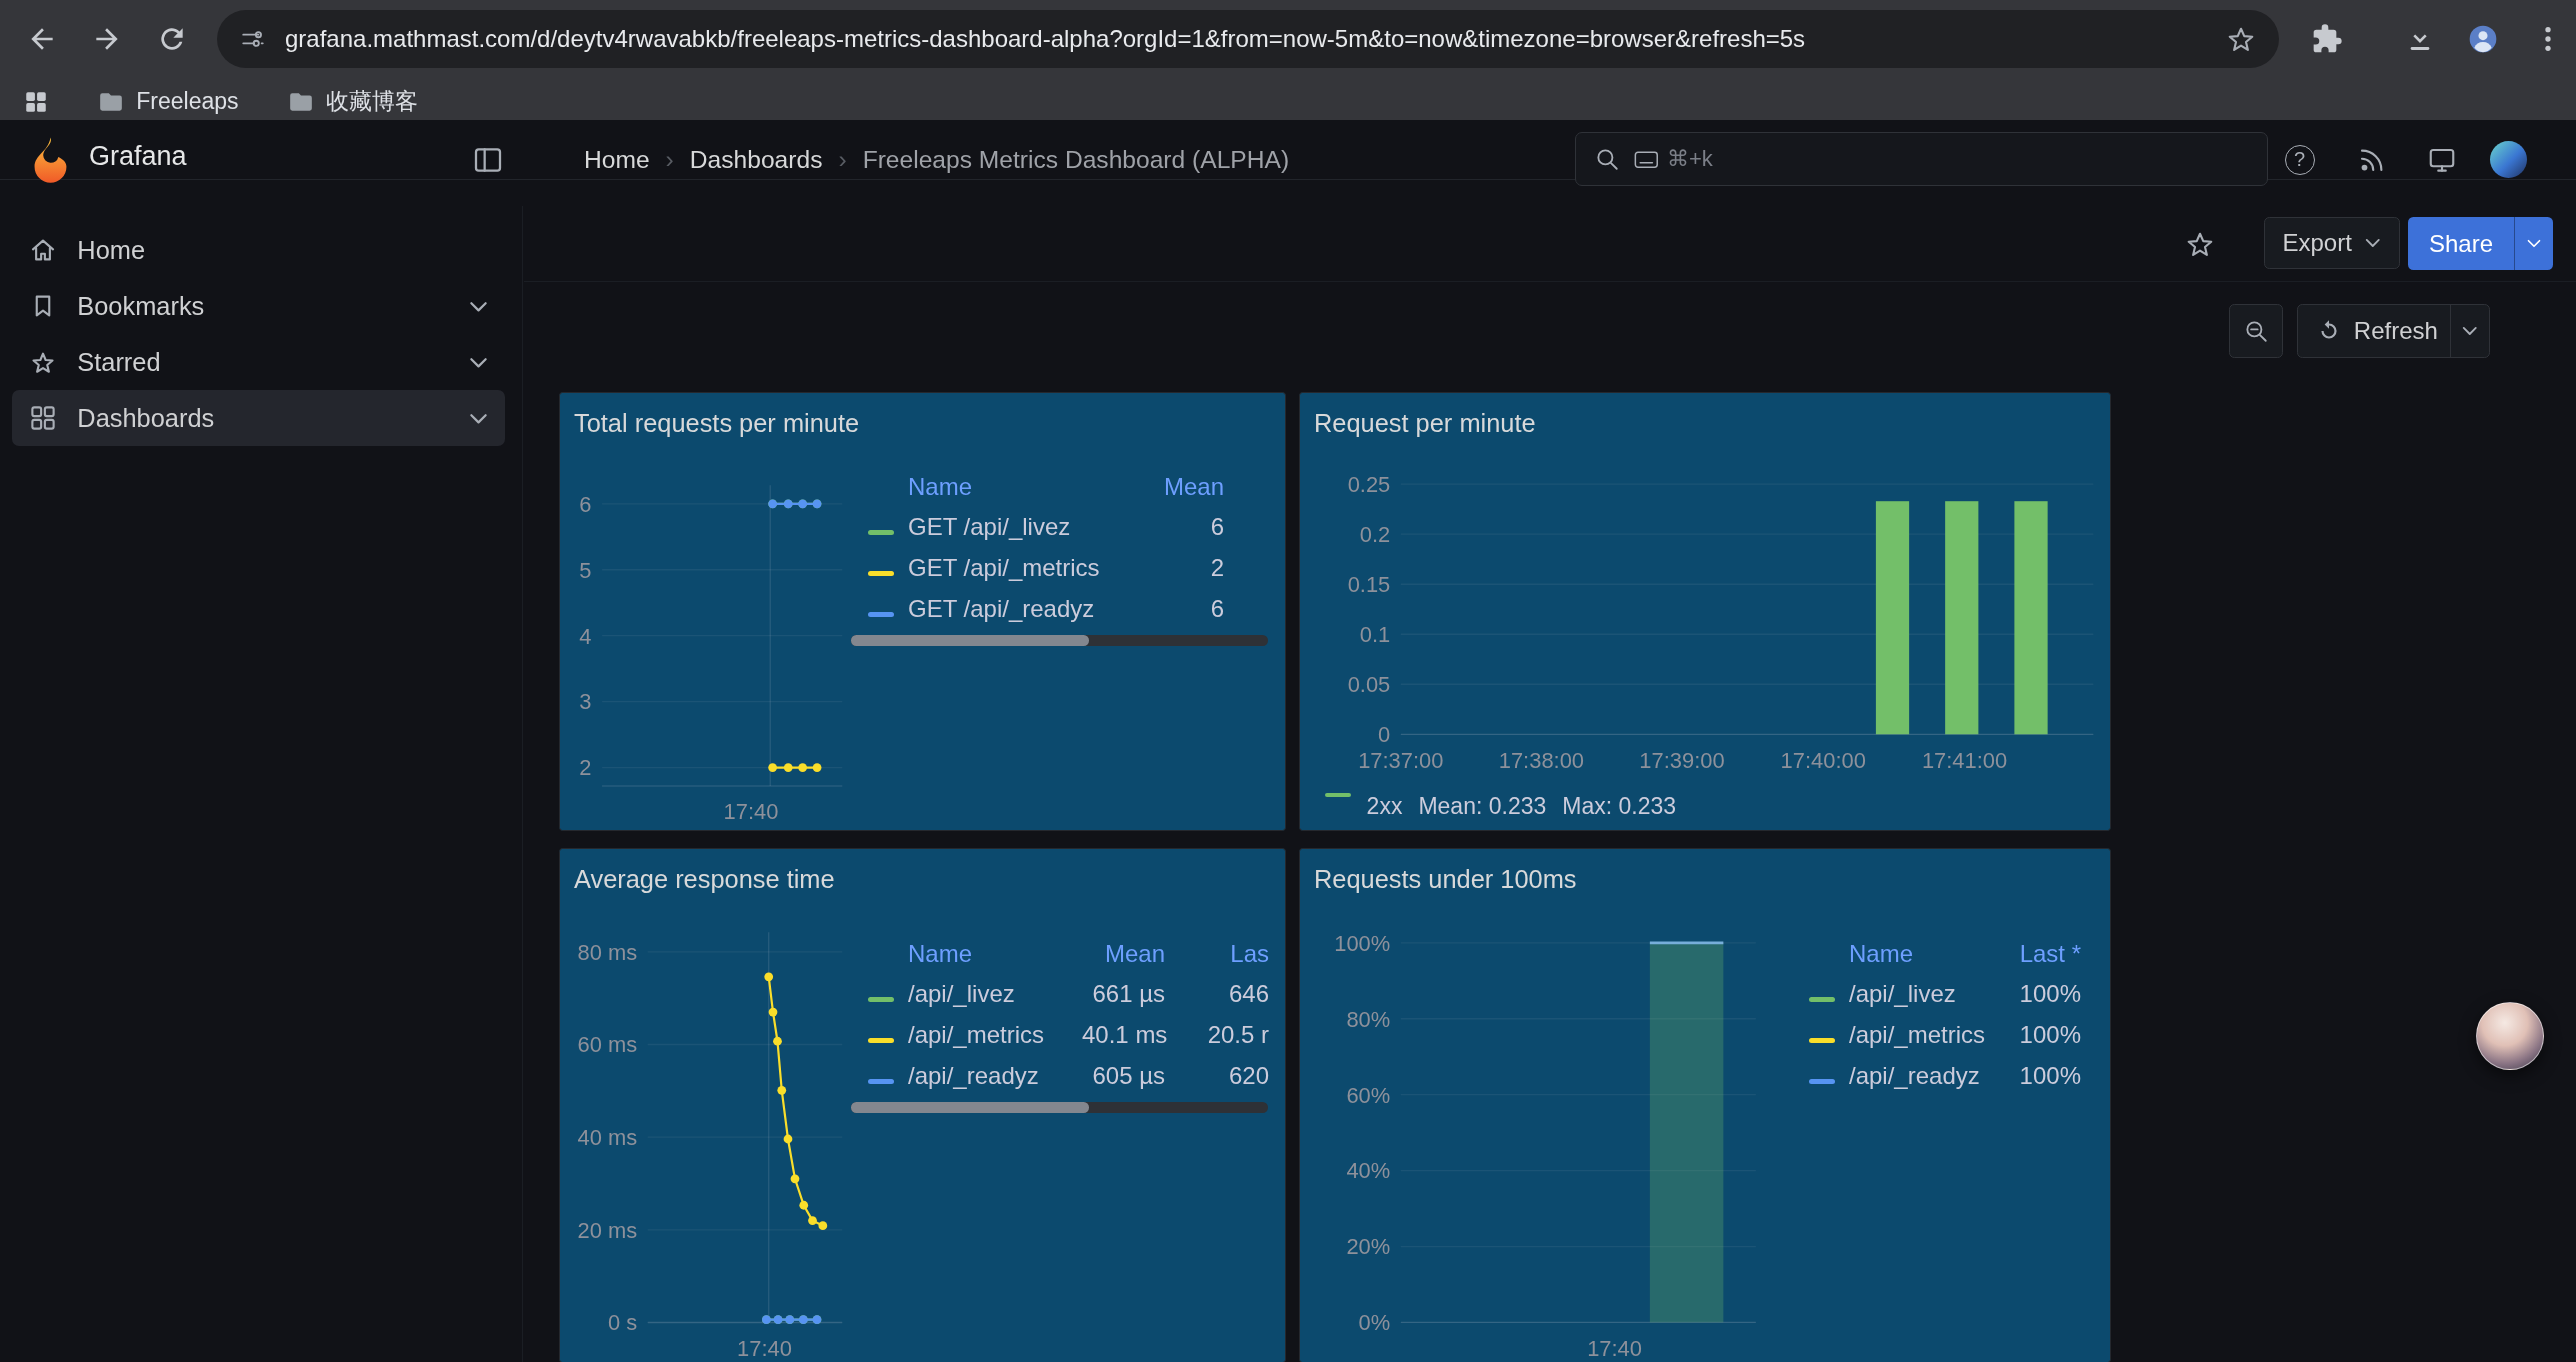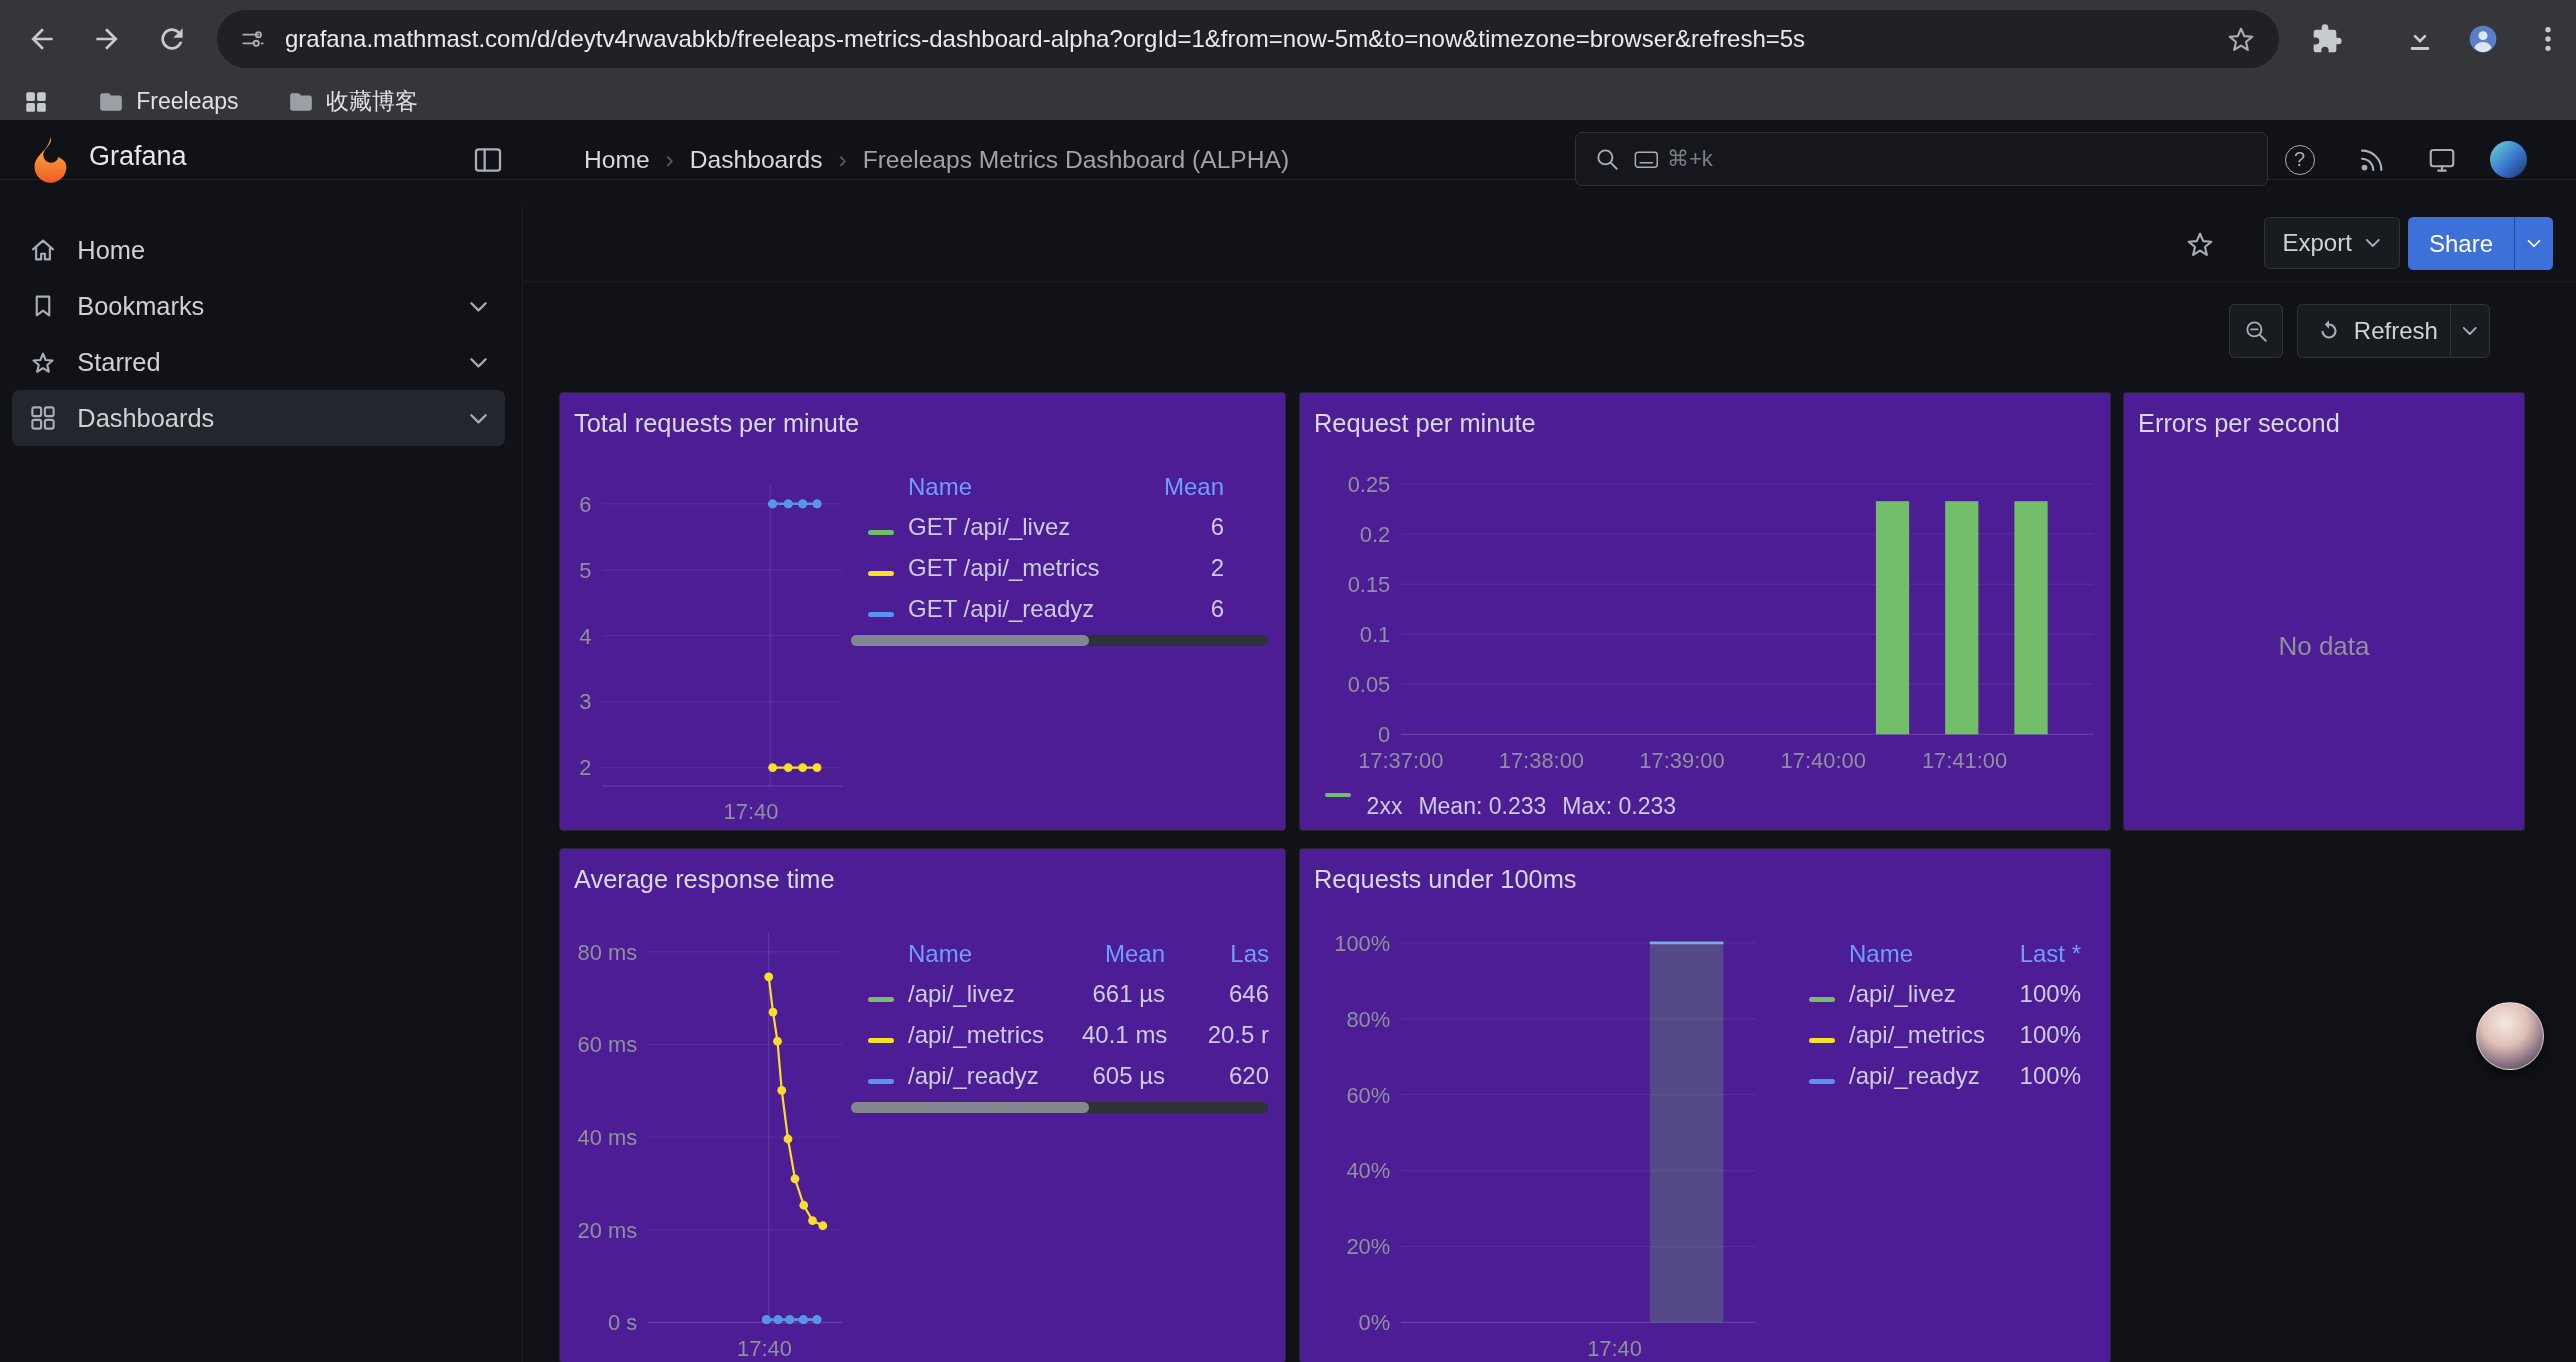--- a/index.html
+++ b/index.html
@@ -63,21 +63,21 @@
     border-radius:7px;font-size:25.4px;color:#d0d1d3;gap:19px}
   .side-item.active{background:#24262d}
   .side-ic svg{width:30px;height:30px}
   .side-chev{margin-left:auto}
   .side-chev svg{width:21px;height:13px}
 
   
   .tb-ic svg{width:26px;height:26px}
 
   
-  .panel{position:absolute;background:#4c1d95;border:0.9px solid #25282e;border-radius:3.5px;overflow:hidden}
+  .panel{position:absolute;background:#0c4a6e;border:0.9px solid #25282e;border-radius:3.5px;overflow:hidden}
   .panel h2{position:absolute;left:14px;top:16px;font-size:25.4px;font-weight:500;color:#d8d9da;white-space:nowrap}
   .chart{position:absolute;left:0;top:0;right:0;bottom:0}
   .legend{position:absolute;font-size:24px}
   .lg-row{display:grid;grid-template-columns:var(--cols);align-items:center;height:41px}
   .lg-head{height:39px;font-weight:500}
   .lg-head span{color:#6e9fff}
   .nm{color:#ccccdc;white-space:nowrap;overflow:hidden}
   .num{text-align:right;color:#ccccdc;white-space:nowrap}
   .mark{display:inline-block;width:26px;height:4.4px;border-radius:2.6px}
   .scrollbar{position:absolute;height:10.5px;border-radius:5.3px;background:#2e3136}
@@ -420,24 +420,20 @@
         </svg>
       </div>
     <div class="lg-inline" style="left:24.6px;top:400px">
       <i class="mark" style="background:#73bf69"></i>
       <span>2xx</span>
       <span>Mean: 0.233</span>
       <span>Max: 0.233</span>
     </div>
   </div>
 
-  <div class="panel" style="left:2123px;top:392px;width:402px;height:439px">
-    <h2>Errors per second</h2>
-    <div class="nodata" style="top:238px">No data</div>
-  </div>
 
   <div class="panel" style="left:559px;top:848px;width:727px;height:515px">
     <h2>Average response time</h2>
     <div class="chart">
         <svg width="725" height="513" viewBox="0 0 827 585">
           <line x1="100" y1="117.19714964370547" x2="322" y2="117.19714964370547" stroke="rgba(204,204,220,0.08)" stroke-width="1.5"></line>
           <text x="88" y="126.19714964370547" text-anchor="end" fill="#8e919b" font-size="25">80 ms</text>
           <line x1="100" y1="222.89786223277912" x2="322" y2="222.89786223277912" stroke="rgba(204,204,220,0.08)" stroke-width="1.5"></line>
           <text x="88" y="231.89786223277912" text-anchor="end" fill="#8e919b" font-size="25">60 ms</text>
           <line x1="100" y1="328.5985748218527" x2="322" y2="328.5985748218527" stroke="rgba(204,204,220,0.08)" stroke-width="1.5"></line>

